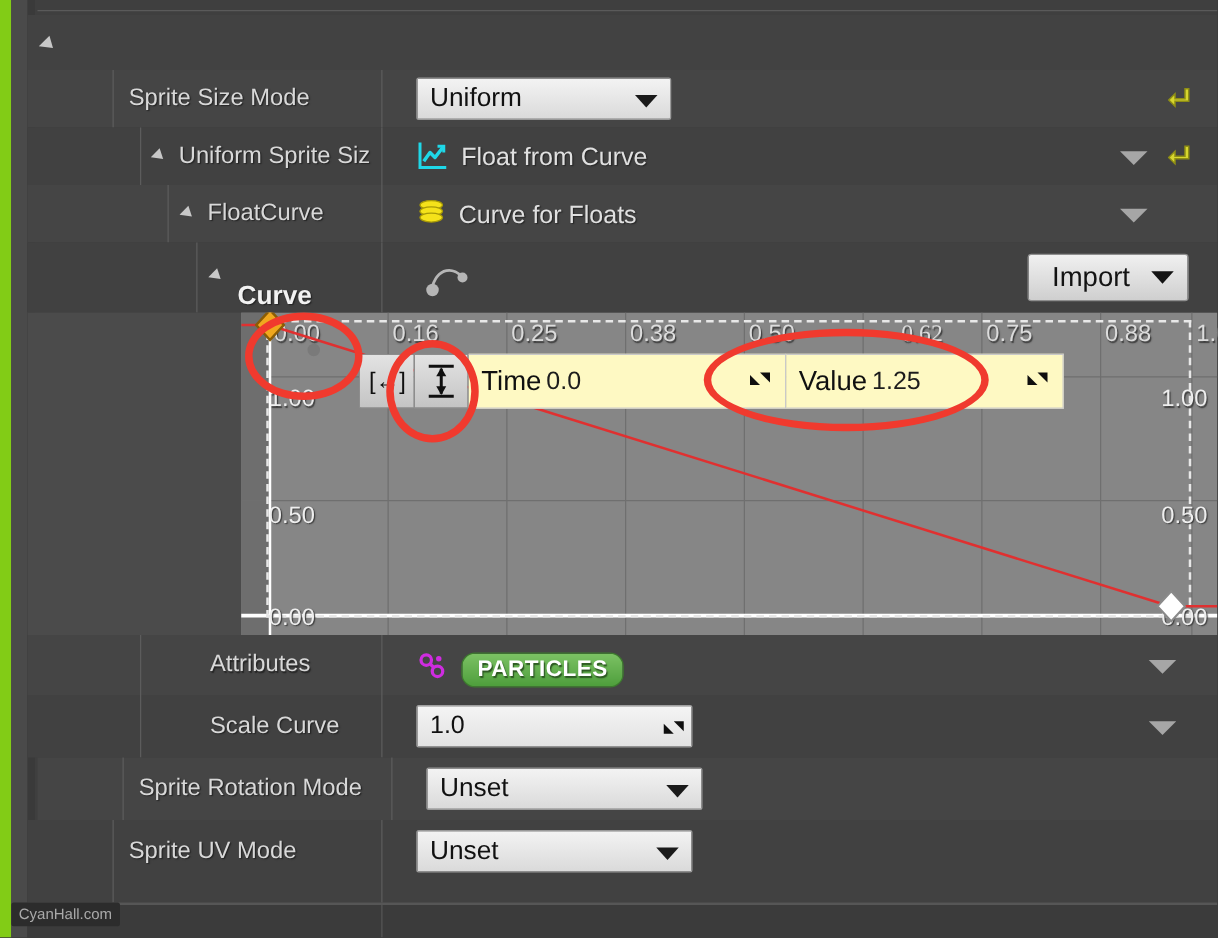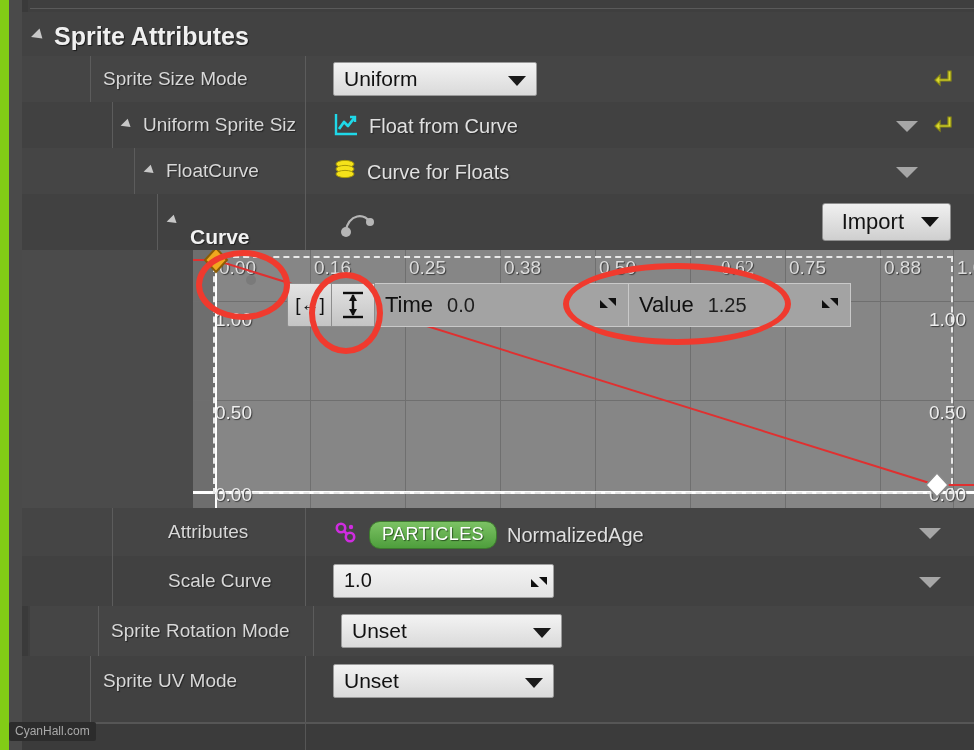--- a/index.html
+++ b/index.html
@@ -294,28 +294,28 @@
     width: 44px;
     background: linear-gradient(#e3e3e3, #c4c4c4);
     border: 1px solid #8d8d8d;
     box-sizing: border-box;
     display: flex;
     align-items: center;
     justify-content: center;
   }
   .popup .btn-tog.first { border-right: none; border-radius: 2px 0 0 2px;}
   .popup .field {
-    background: #a3a3a3;
+    background: #fef9c3;
     border: 1px solid #c9c9c9;
     border-left: none;
     box-sizing: border-box;
     display: flex;
     align-items: center;
     padding: 0 10px;
-    gap: 14px;
+    gap: 4px;
   }
   .popup .field .lbl {
     font-size: 22px;
     color: #101010;
   }
   .popup .field .val {
     font-size: 20px;
     color: #1d1d1d;
   }
   .popup .field .sp {
@@ -332,21 +332,21 @@
   }
 
   
   .pill {
     display: inline-block;
     background: linear-gradient(#7cc264, #4e9e3c);
     border: 1px solid #3d7a2e;
     border-radius: 11px;
     padding: 2px 12px 3px 12px;
     font-size: 18px;
-    font-weight: normal;
+    font-weight: bold;
     color: #ffffff;
     text-shadow: 1px 1px 1px #2a5520;
     letter-spacing: 0.4px;
   }
 
   
   .bot-sep {
     position: absolute;
     left: 0; top: 722px;
     width: 952px; height: 2px;
@@ -386,21 +386,20 @@
   <div class="green-strip"></div>
   <div class="gutter"></div>
   <div class="gutter2"></div>
 
   <div class="panel">
 
     <div class="sep-top"></div>
 
     <div class="cat-header">
       <span class="tri"></span>
-      <div class="cat-title">Sprite Attributes</div>
     </div>
 
     <div class="row" style="position:absolute;left:0;top:56px;width:952px;height:46px;">
       <div class="vline" style="left:68px;top:0;height:46px;"></div>
       <div class="vline" style="left:283px;top:0;height:46px;"></div>
       <div class="row-label" style="left:81px;">Sprite Size Mode</div>
       <div class="combo" style="left:311px;top:6px;width:204px;text-align:right;">
         <span class="ctext">Uniform</span>
         <span class="carrow"></span>
       </div>
@@ -580,21 +579,20 @@
       <div class="val-with-icon" style="left:311px;top:12px;">
         <span>
           <svg width="26" height="26" viewBox="0 0 26 26">
             <circle cx="8" cy="8" r="4.2" fill="none" stroke="#cf2ce0" stroke-width="2.6"></circle>
             <circle cx="17" cy="17" r="4.2" fill="none" stroke="#cf2ce0" stroke-width="2.6"></circle>
             <line x1="11" y1="11" x2="14" y2="14" stroke="#cf2ce0" stroke-width="2.6"></line>
             <circle cx="18" cy="7" r="2.2" fill="#cf2ce0"></circle>
           </svg>
         </span>
         <span class="pill">PARTICLES</span>
-        <span class="val-text">NormalizedAge</span>
       </div>
       <div class="grey-arrow" style="right:33px;top:20px;"></div>
     </div>
 
     <div class="row alt" style="position:absolute;left:0;top:556px;width:952px;height:50px;">
       <div class="vline" style="left:90px;top:0;height:50px;"></div>
       <div class="vline" style="left:283px;top:0;height:50px;"></div>
       <div class="row-label" style="left:146px;top:14px;">Scale Curve</div>
       <div class="numfield" style="left:311px;top:8px;width:221px;">
         <span class="ntext">1.0</span>

